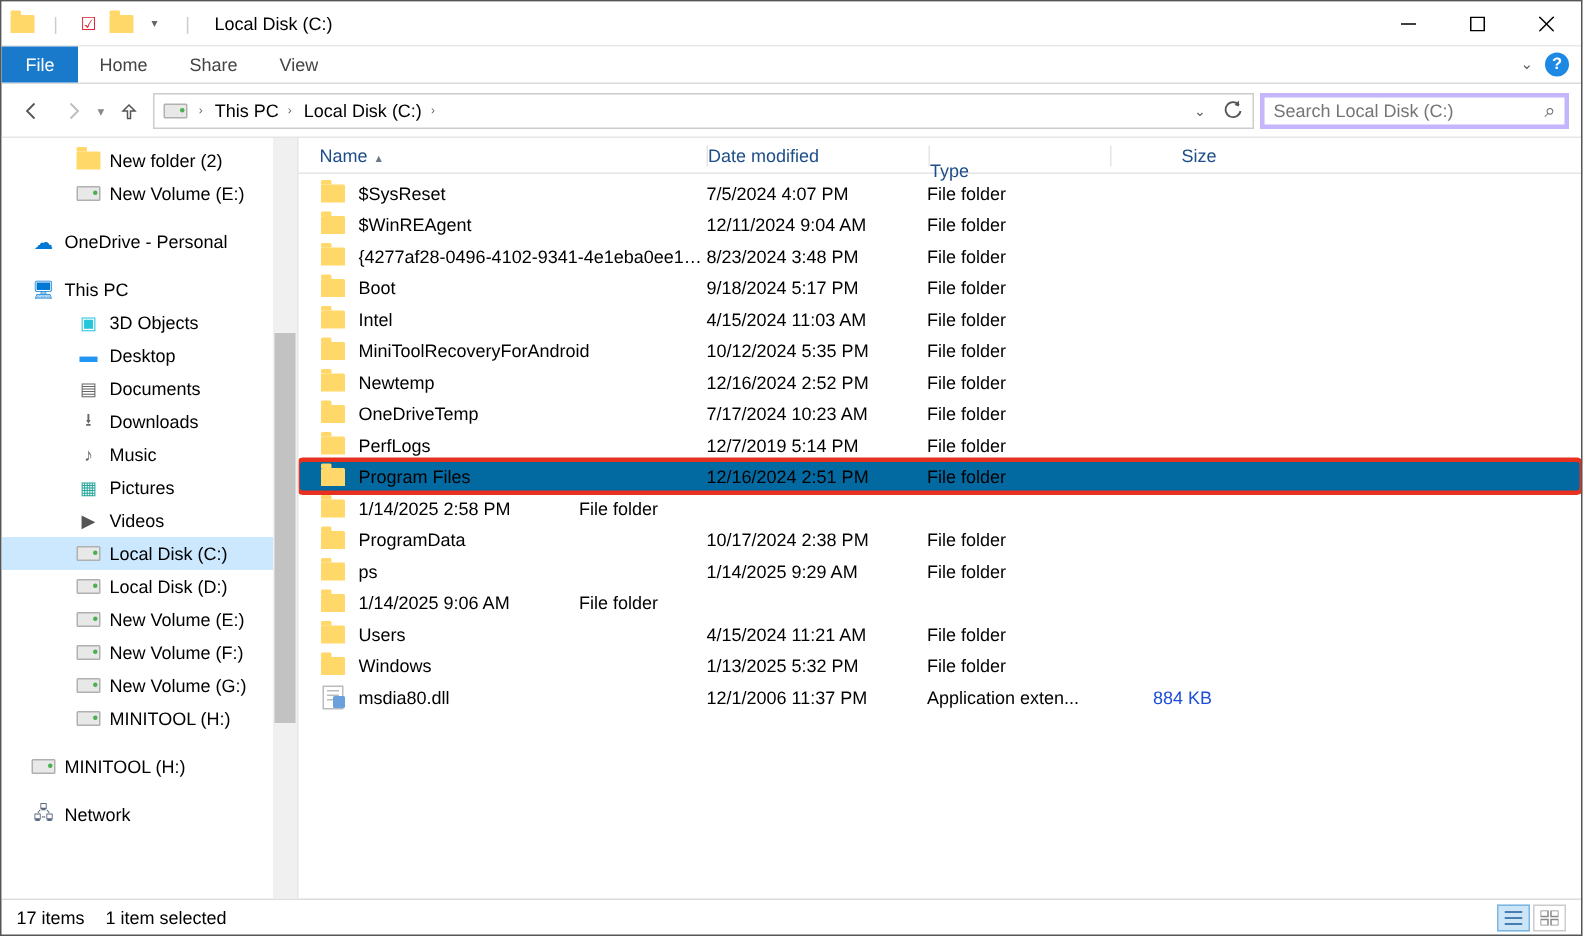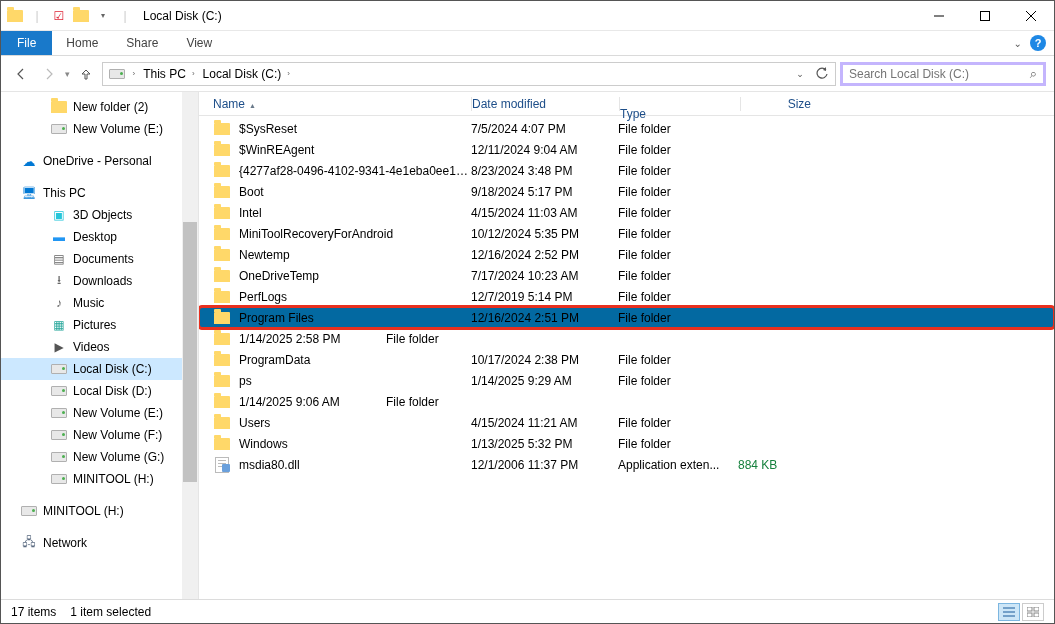--- a/index.html
+++ b/index.html
@@ -68,21 +68,21 @@
 .c-type { width: 120px; margin-top: 20px; }
 .c-size { width: 80px; text-align: right; padding-right: 10px; }
 .colhdr .sep2 { width: 1px; height: 14px; background: #e5e5e5; }
 
 .rows { flex: 1; overflow: hidden; padding-top: 2px; }
 .row { height: 21px; display: flex; align-items: center; padding-left: 14px; position: relative; }
 .row .fic { width: 18px; display: flex; align-items: center; justify-content: center; margin-right: 8px; }
 .row .nm { width: 232px; white-space: nowrap; overflow: hidden; text-overflow: ellipsis; }
 .row .dt { width: 147px; color: #000; }
 .row .ty { width: 120px; color: #000; white-space: nowrap; overflow: hidden; text-overflow: ellipsis; }
-.row .sz { width: 80px; padding-right: 10px; color: #15803d; }
+.row .sz { width: 80px; text-align: right; padding-right: 10px; color: #1d4ed8; }
 .row.selected { background: #0369a1; }
 .row.highlight { outline: 3px solid #e8301f; outline-offset: -1px; border-radius: 3px; }
 
 .dllico { width: 14px; height: 16px; background: #fff; border: 1px solid #bbb; position: relative; }
 .dllico::before { content: ""; position: absolute; top: 2px; left: 2px; right: 2px; height: 1px; background: #bbb; box-shadow: 0 3px 0 #bbb, 0 6px 0 #bbb; }
 .dllico::after { content: ""; position: absolute; bottom: 0; right: -2px; width: 8px; height: 8px; background: #6aa0dc; border-radius: 1px; }
 
 
 .statusbar { height: 24px; border-top: 1px solid #dcdcdc; display: flex; align-items: center; padding: 0 10px; gap: 14px; font-size: 12px; color: #000; }
 .statusbar .views { margin-left: auto; display: flex; gap: 2px; }

